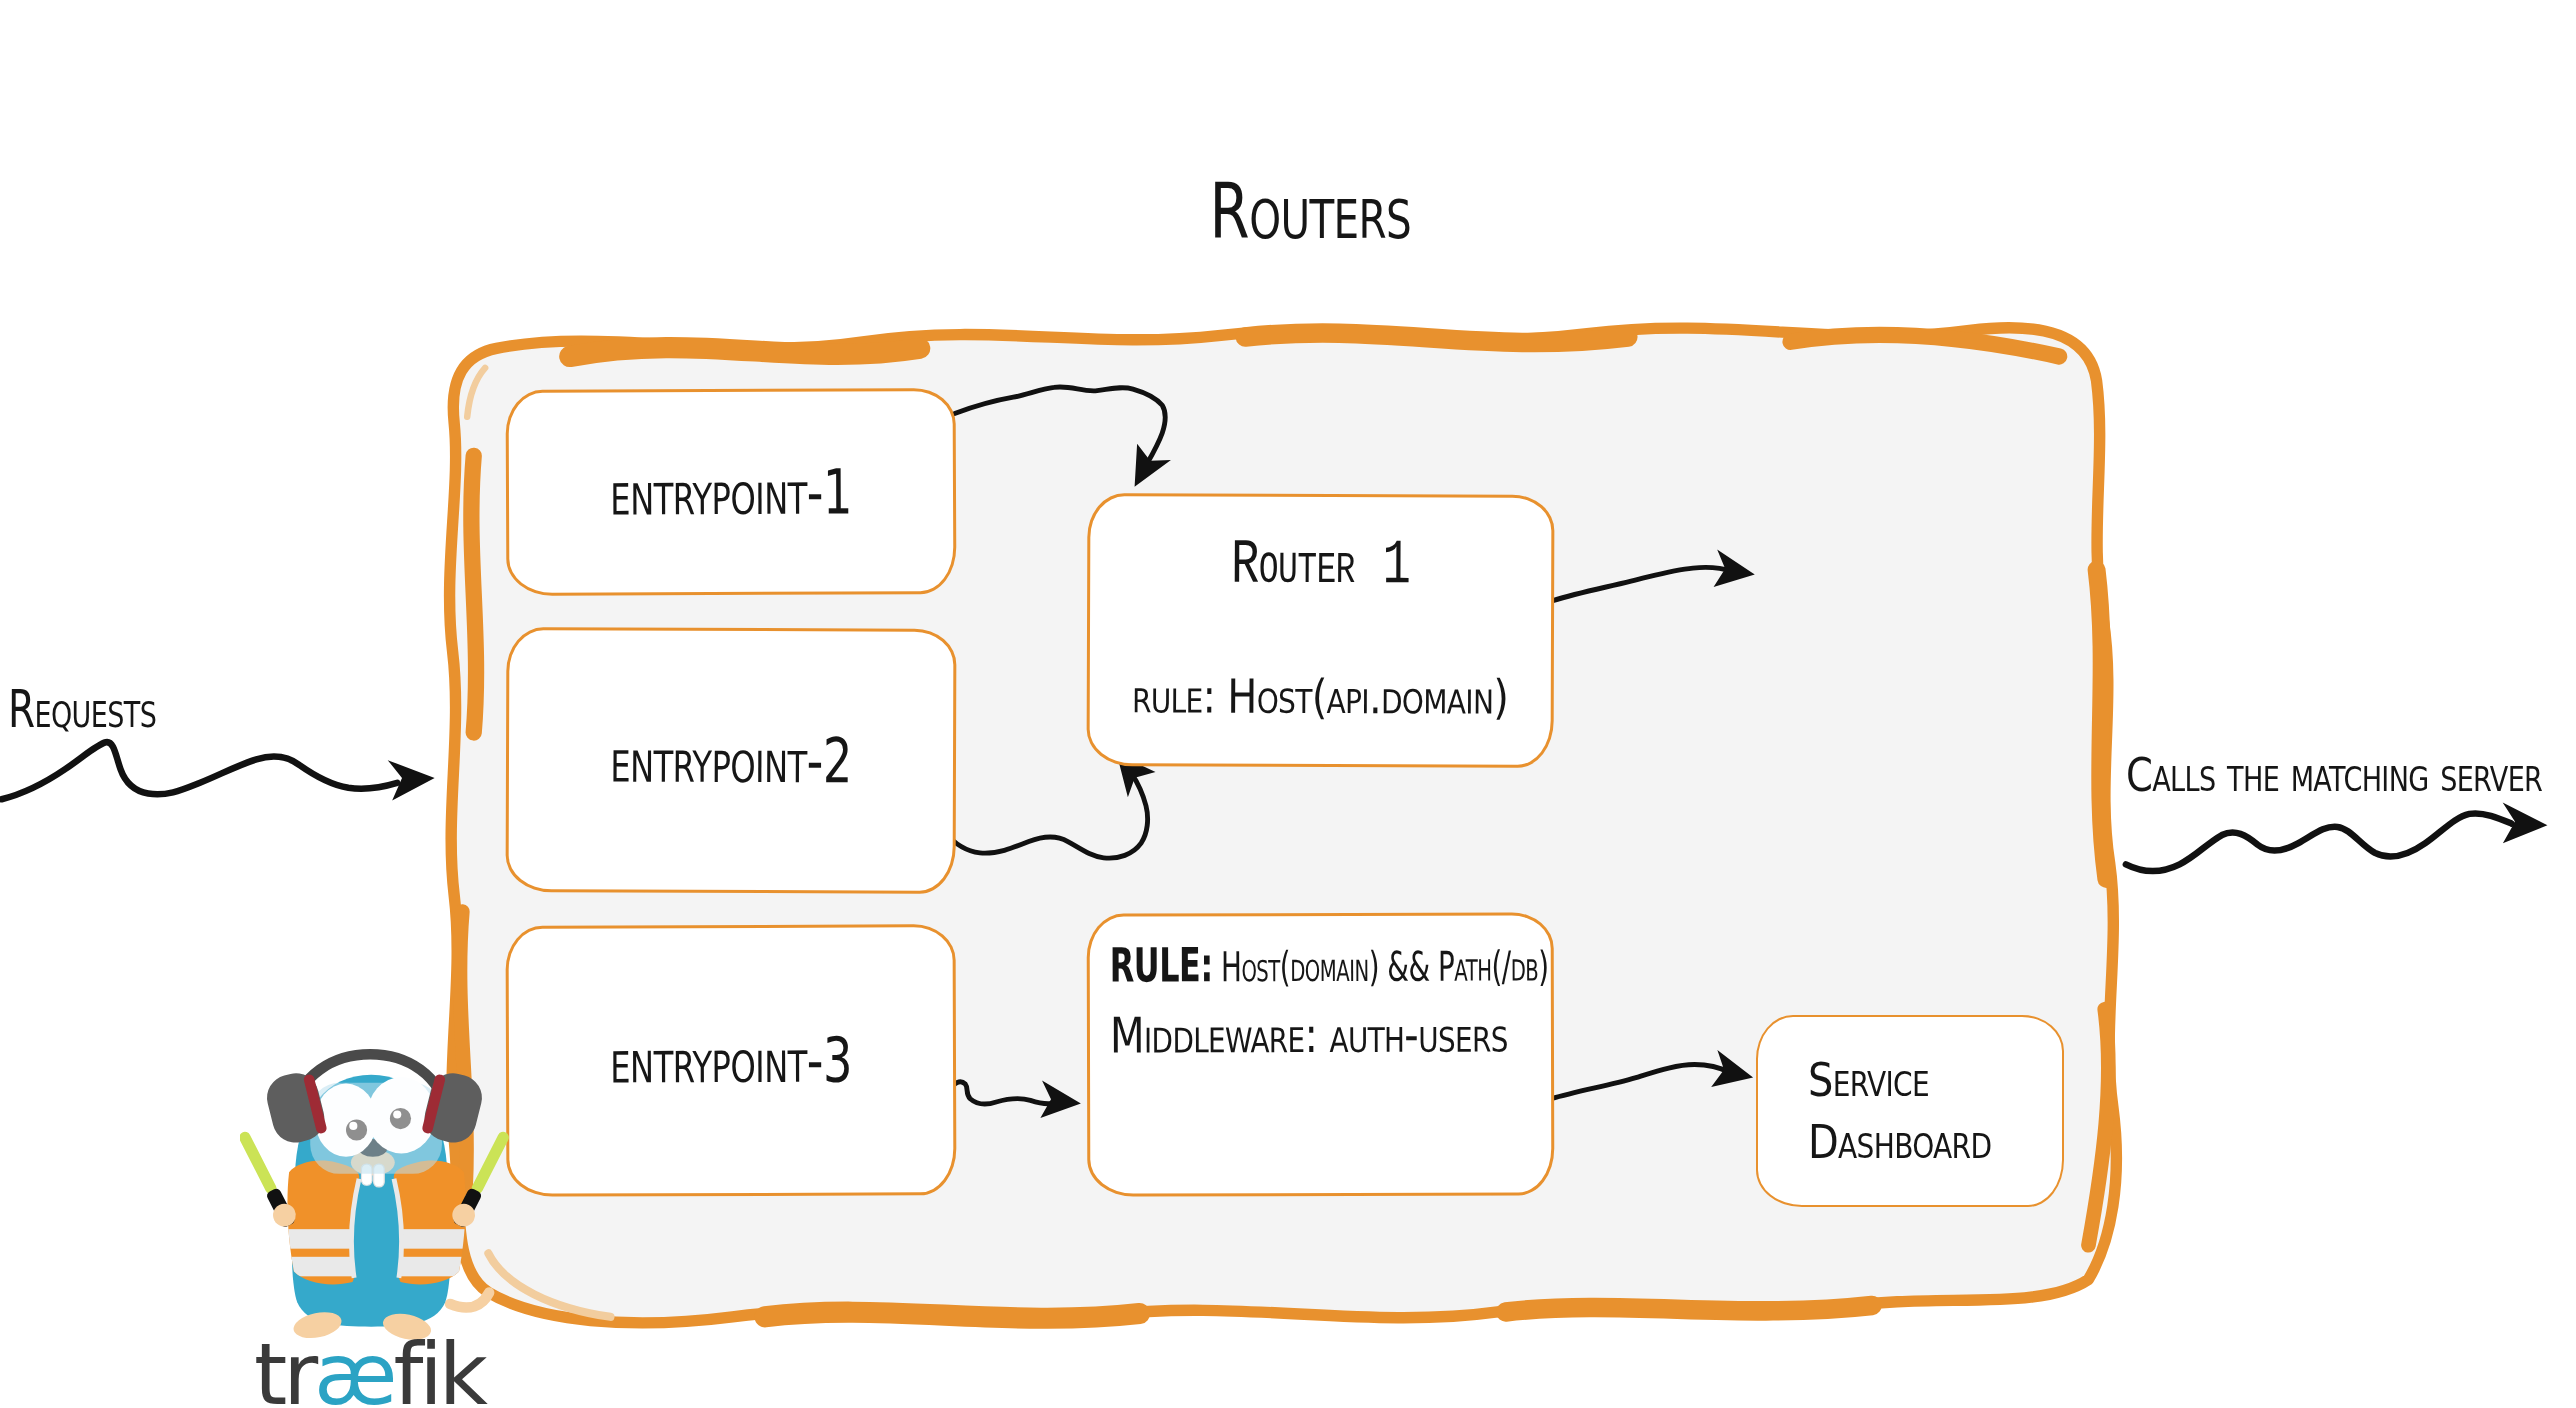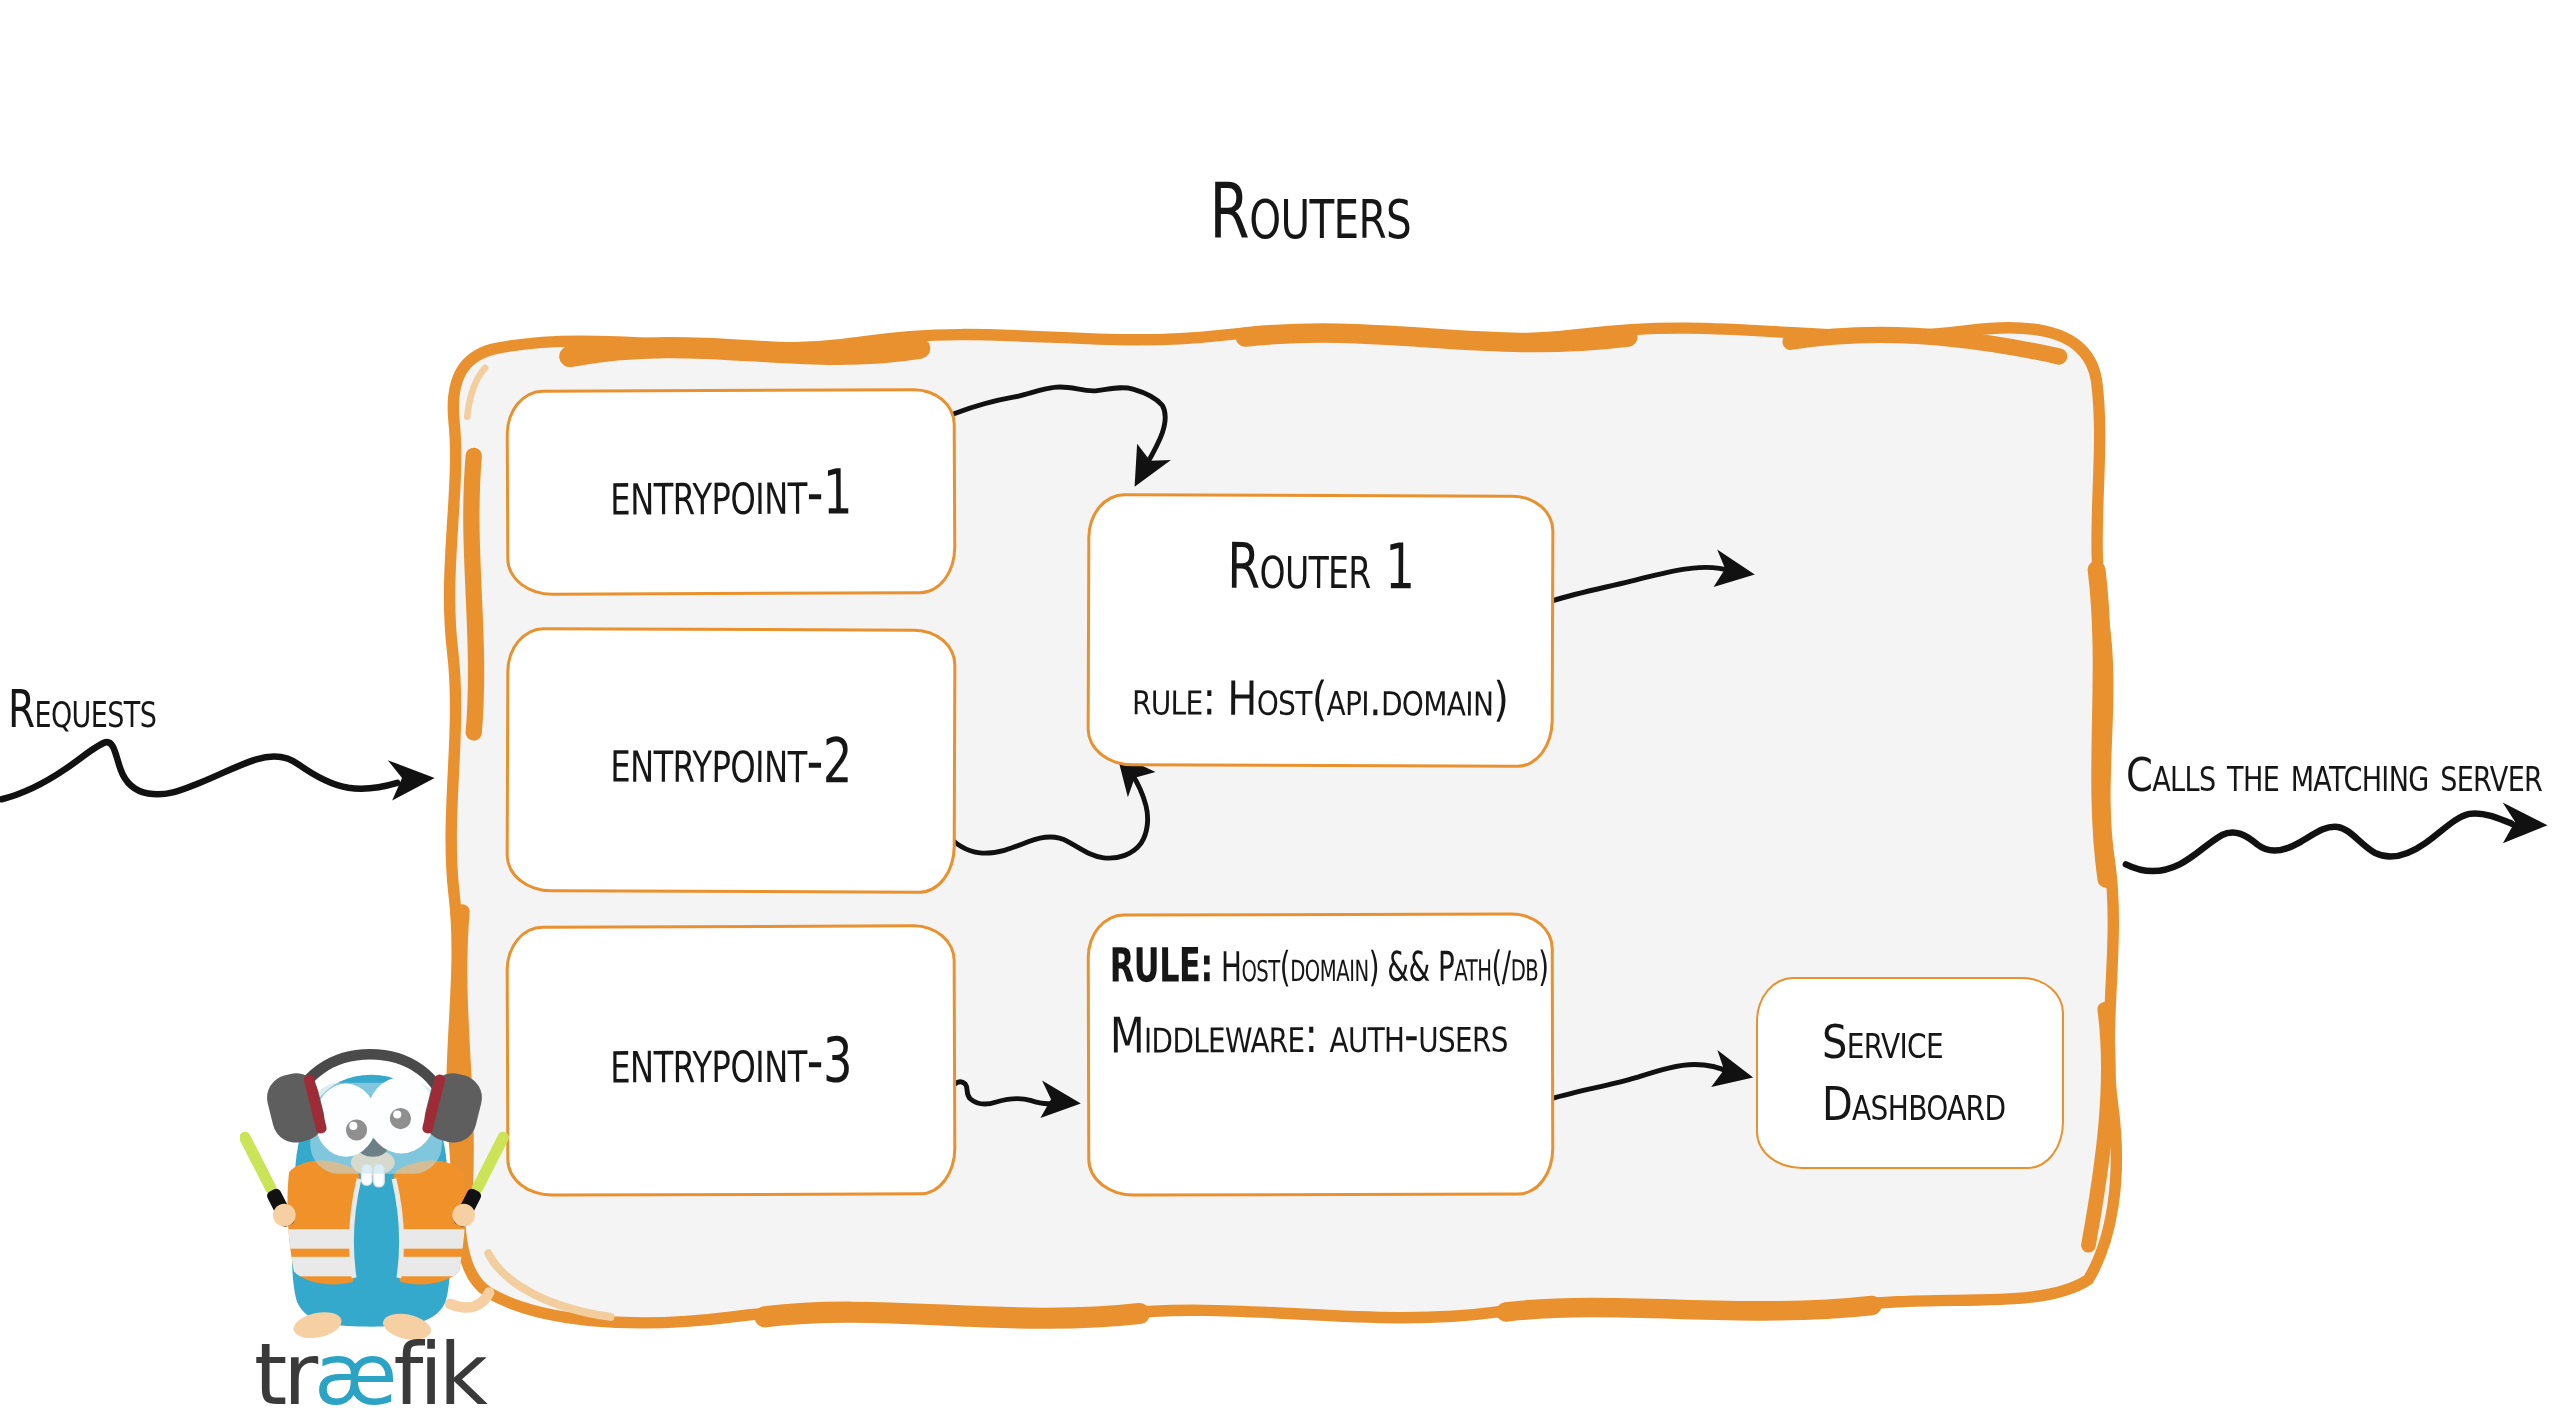--- a/index.html
+++ b/index.html
@@ -27,30 +27,30 @@
     display:flex; align-items:center; justify-content:center;
     border-radius:37px 42px 36px 46px / 44px 36px 47px 37px;
   }
   .ep1 { left:506px; top:389px;  width:444px; height:200px; transform:rotate(-0.25deg); }
   .ep2 { left:506px; top:628px;  width:444px; height:259px; transform:rotate(0.2deg); }
   .ep3 { left:506px; top:925px; width:444px; height:265px; transform:rotate(-0.2deg); }
   .ep-label { font-size:62px; }
 
   .router1 { left:1087px; top:494px;  width:461px; height:267px; flex-direction:column; justify-content:flex-start; transform:rotate(0.2deg); }
   .router2 { left:1087px; top:913px; width:461px; height:277px; flex-direction:column; justify-content:flex-start; transform:rotate(-0.15deg); }
-  .router-title { font-size:63px; margin-top:33px; }
+  .router-title { font-size:63px; margin-top:33px;font-family:Liberation Mono, monospace; }
   .router1 .rule-line { font-size:47px; margin-top:68px; }
   .router2 .rule-line2 { align-self:flex-start; margin:21px 0 0 19.5px; font-size:41px; }
   .rule2-label { font-size:47px; font-weight:bold; }
   .router2 .mw-line { align-self:flex-start; margin:14.7px 0 0 19.5px; font-size:49px; }
 
   .service-api { left:1758px; top:519px; width:306px; height:120px; border-width:2.4px; }
   .service-api .svc-label { font-size:50px; }
-  .service-dash { left:1756px; top:977px; width:308px; height:192px; border-width:2.4px;
-                  flex-direction:column; align-items:flex-start; justify-content:center; padding-left:64px; box-sizing:border-box; }
+  .service-dash { left:1756px; top:1015px; width:308px; height:192px; border-width:2.4px;
+                  flex-direction:column; align-items:flex-start; justify-content:center; padding-left:50px; box-sizing:border-box; }
   .svc-line { font-size:47px; line-height:62px; display:block; }
 
   
   .wordmark { position:absolute; left:254px; top:1325px; font-size:85px; letter-spacing:-4.1px; font-weight:normal; }
   .wm-dark { color:#3A3A3A; }
   .wm-teal { color:#2BA3C4; }
 </style>
 </head>
 <body>
 

